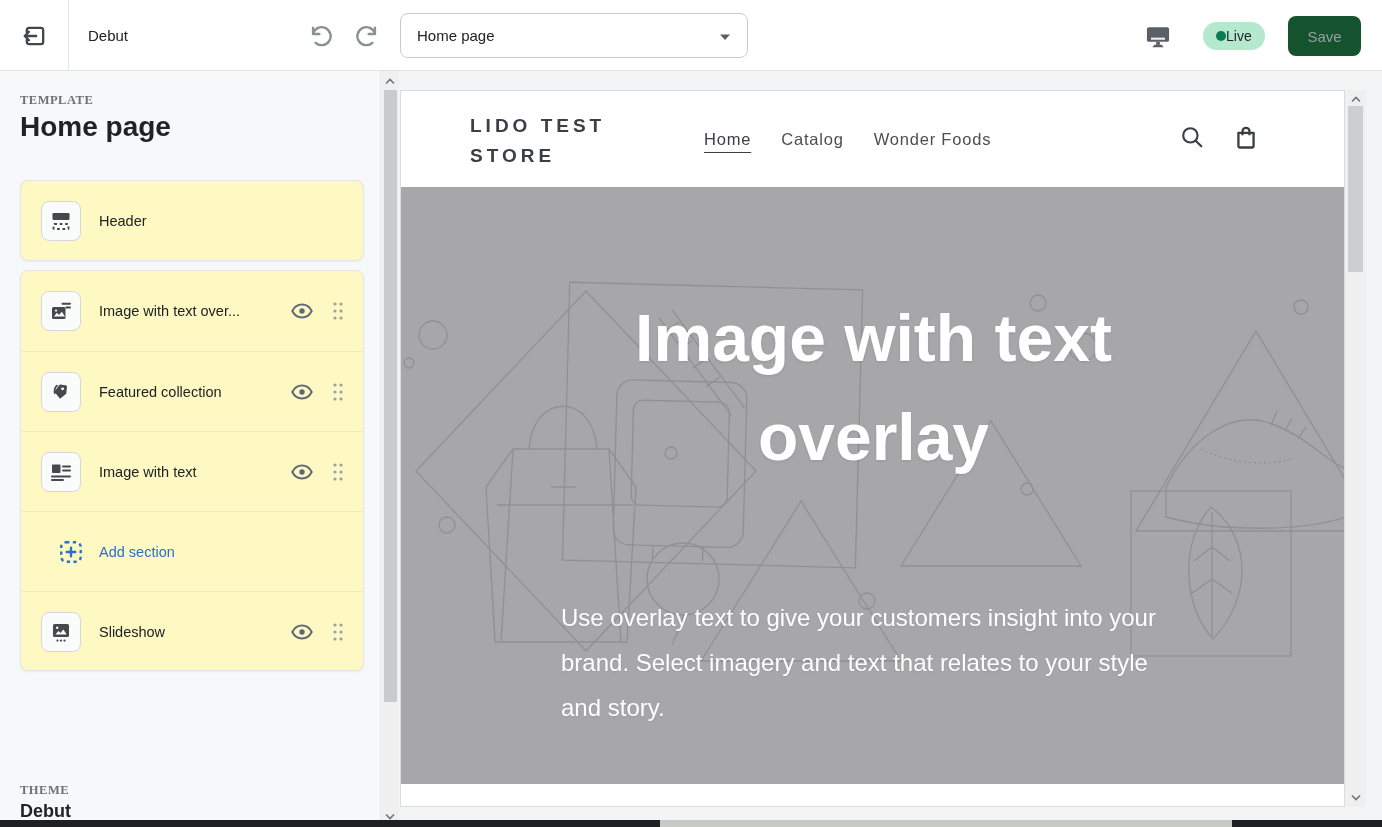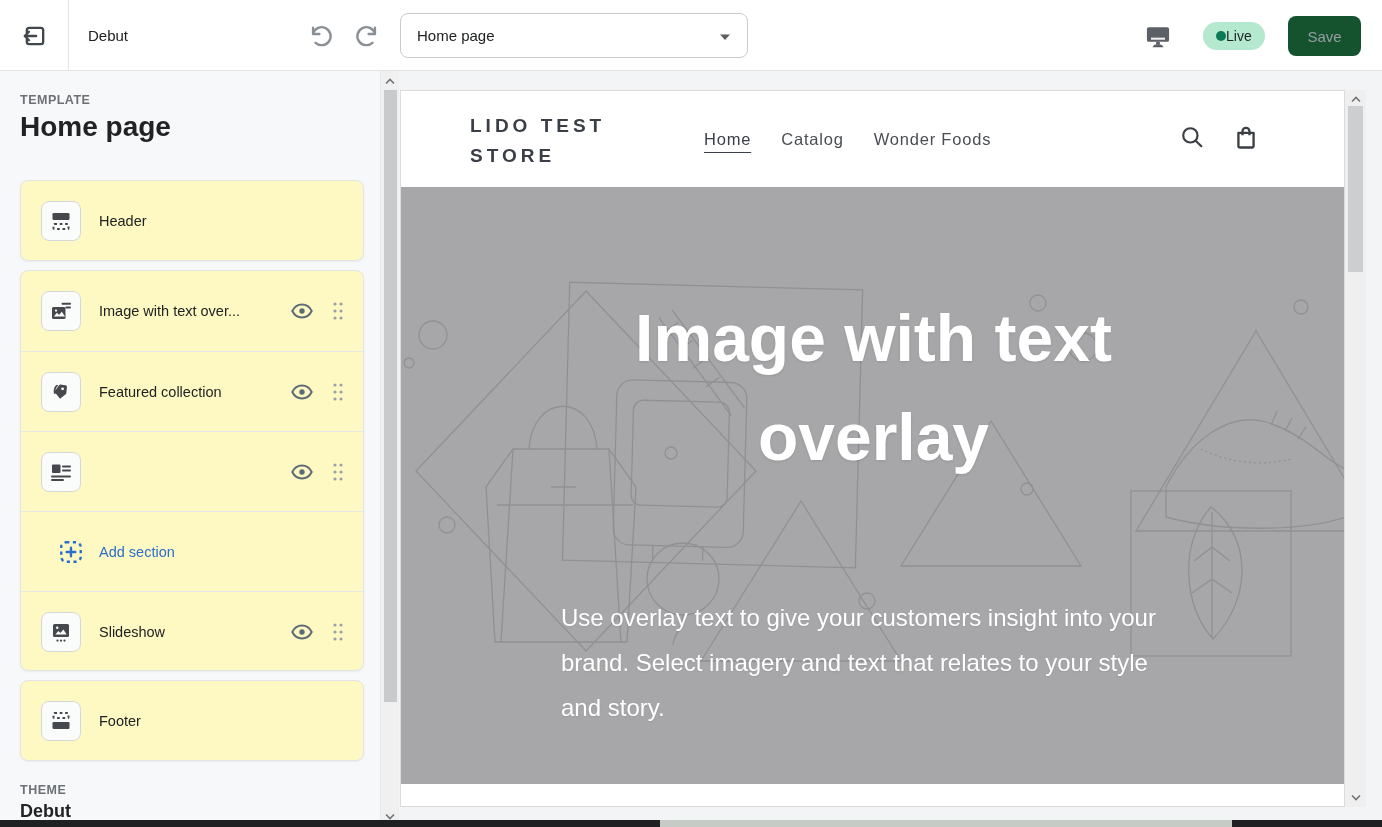--- a/index.html
+++ b/index.html
@@ -19,21 +19,21 @@
                    padding:0 16px; font-size:15px; color:#202223; cursor:pointer; }
   .page-dropdown .caret { margin-left:auto; }
   .live-pill { position:absolute; left:1203px; top:22px; height:28px; border-radius:14px;
                display:flex; align-items:center; padding:0 13px; font-size:14px; color:#1f2326; }
   .live-dot { width:10px; height:10px; border-radius:50%; }
   .save-btn { position:absolute; left:1288px; top:16px; width:73px; height:40px; border:none; border-radius:8px;
               background:#14532d; color:#989ea4; font-size:15px; font-family:inherit; }
 
   
   .sidebar { position:absolute; left:0; top:71px; width:380px; height:756px; background:#f7f8f9; }
-  .side-label { position:absolute; left:20px; font-size:12.5px; font-weight:600; letter-spacing:.5px; color:#6d7175; }
+  .side-label { position:absolute; left:20px; font-size:12.5px; font-weight:600; letter-spacing:.5px; color:#6d7175;font-family:Liberation Serif, serif; }
   .side-title { position:absolute; left:20px; font-size:28px; font-weight:700; color:#202223; }
   .card { position:absolute; left:20px; width:344px; background:#fef9c3; border:1px solid #e3e4e6;
           border-radius:8px; box-shadow:0 1px 2px rgba(0,0,0,.05); overflow:hidden; }
   .sec-row { position:relative; height:80px; cursor:pointer; }
   .sec-row + .sec-row { border-top:1px solid #e7e8ea; }
   .icon-box { position:absolute; left:20px; top:20px; width:40px; height:40px; background:#fafbfb;
               border:1px solid #d5d8da; border-radius:8px; display:flex; align-items:center; justify-content:center; }
   .icon-box.no-border { border:none; background:transparent; }
   .sec-label { position:absolute; left:78px; top:0; height:80px; display:flex; align-items:center;
                font-size:14.5px; color:#202223; max-width:180px; }
@@ -204,20 +204,21 @@
       </span>
     </div>
 
     <div class="sec-row">
       <span class="icon-box">
         <svg width="24" height="24" viewBox="0 0 24 24">
           <rect x="3" y="4.5" width="8.5" height="8.5" rx="1" fill="#45484c"></rect>
           <path d="M14 6.4 H21 M14 10.6 H21 M3 16.6 H21 M3 20 H14" stroke="#45484c" stroke-width="2" stroke-linecap="round"></path>
         </svg>
       </span>
+      <span class="sec-label">Image with text</span>
       <span class="eye-btn">
         <svg width="26" height="24" viewBox="0 0 24 24">
           <path d="M12 5.6 C7.2 5.6 3.8 9 2.3 12 3.8 15 7.2 18.4 12 18.4 16.8 18.4 20.2 15 21.7 12 20.2 9 16.8 5.6 12 5.6 Z" fill="none" stroke="#5d6b77" stroke-width="2"></path>
           <circle cx="12" cy="12" r="2.7" fill="#5d6b77"></circle>
         </svg>
       </span>
       <span class="drag-handle">
         <svg width="14" height="22" viewBox="0 0 14 22">
           <circle cx="4" cy="4" r="1.6" fill="#9aa0a6"></circle>
             <circle cx="10" cy="4" r="1.6" fill="#9aa0a6"></circle>
@@ -263,31 +264,20 @@
             <circle cx="10" cy="4" r="1.6" fill="#9aa0a6"></circle>
           <circle cx="4" cy="11" r="1.6" fill="#9aa0a6"></circle>
             <circle cx="10" cy="11" r="1.6" fill="#9aa0a6"></circle>
           <circle cx="4" cy="18" r="1.6" fill="#9aa0a6"></circle>
             <circle cx="10" cy="18" r="1.6" fill="#9aa0a6"></circle>
         </svg>
       </span>
     </div>
   </div>
 
-  <div class="card" style="top:609px; height:81px;">
-    <div class="sec-row">
-      <span class="icon-box">
-        <svg width="24" height="24" viewBox="0 0 24 24">
-          <rect x="4.5" y="4" width="15" height="5" rx="0.8" fill="none" stroke="#45484c" stroke-width="2" stroke-dasharray="2.7 2.7"></rect>
-          <rect x="3.5" y="13" width="17" height="7" rx="1.2" fill="#45484c"></rect>
-        </svg>
-      </span>
-      <span class="sec-label">Footer</span>
-    </div>
-  </div>
 
   <div class="side-label" style="top:712px;">THEME</div>
   <div class="abs" style="left:20px; top:730px; font-size:18px; font-weight:700; color:#202223;">Debut</div>
 </div>
 
 <div class="mid-scroll">
   <span class="sb-arrow" style="top:3px;">
     <svg width="10" height="7" viewBox="0 0 10 7">
         <polyline points="1,5.5 5,1.5 9,5.5" fill="none" stroke="#707478" stroke-width="1.6"></polyline>
       </svg>

